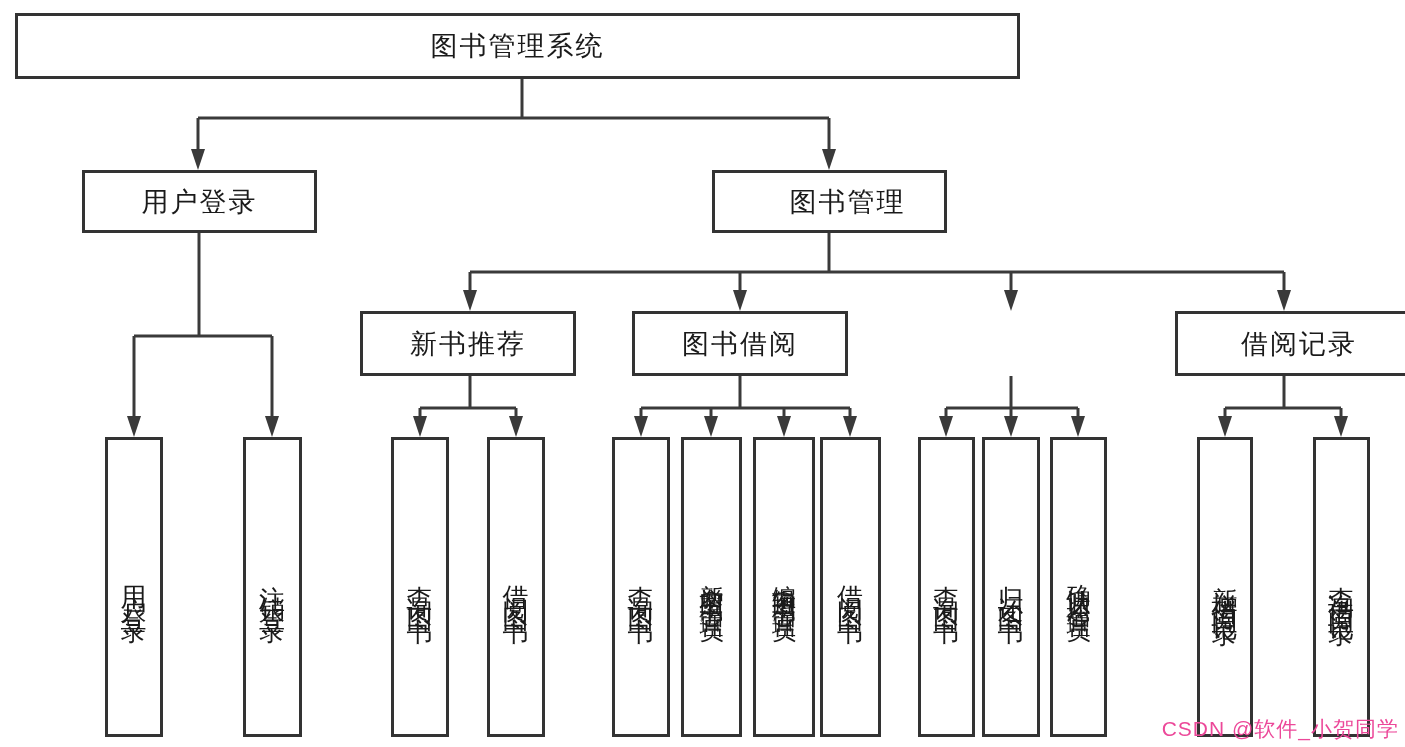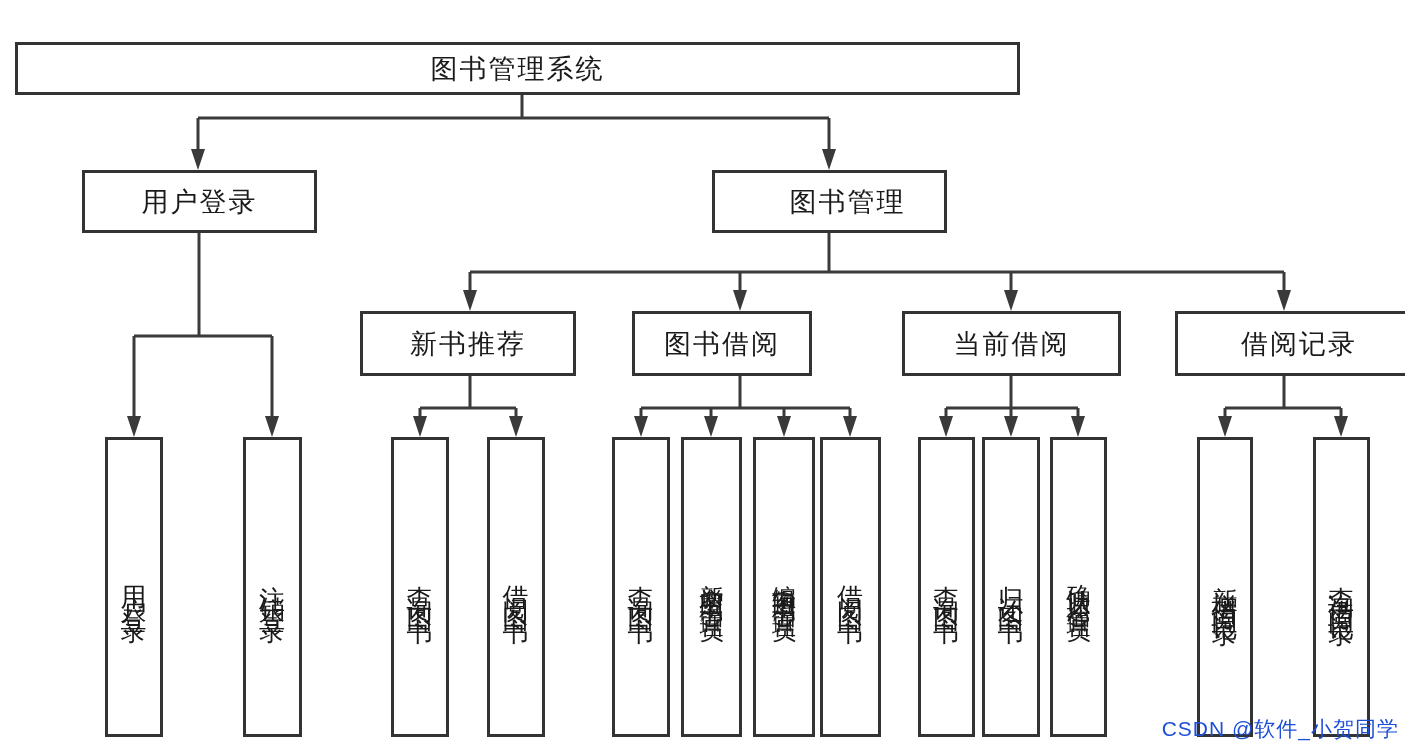--- a/index.html
+++ b/index.html
@@ -34,21 +34,21 @@
     font-size:26px;
     letter-spacing:11px;
     line-height:1;
     white-space:nowrap;
   }
   .vbox.vtight{font-size:24px;letter-spacing:5px;}
   #watermark{
     position:absolute;
     right:6px;bottom:4px;
     font-size:21px;
-    color:#1d4ed8;
+    color:#ec4899;
     letter-spacing:1px;
     white-space:nowrap;
   }
 </style>
 </head>
 <body>
 
 <div id="stage">
 
   <svg id="wires" viewBox="0 0 1405 747" xmlns="http://www.w3.org/2000/svg">
@@ -114,28 +114,27 @@
       <polygon points="777,416 791,416 784,437"></polygon>
       <polygon points="843,416 857,416 850,437"></polygon>
       <polygon points="939,416 953,416 946,437"></polygon>
       <polygon points="1004,416 1018,416 1011,437"></polygon>
       <polygon points="1071,416 1085,416 1078,437"></polygon>
       <polygon points="1218,416 1232,416 1225,437"></polygon>
       <polygon points="1334,416 1348,416 1341,437"></polygon>
     </g>
   </svg>
 
-  <div class="hbox" style="left:15px;top:13px;width:1005px;height:53px;margin-top:29px;">图书管理系统</div>
+  <div class="hbox" style="left:15px;top:13px;width:1005px;height:66px;">图书管理系统</div>
 
   <div class="hbox" style="left:82px;top:170px;width:235px;height:63px;">用户登录</div>
   <div class="hbox" style="left:712px;top:170px;width:235px;height:63px;padding-left:36px;">图书管理</div>
 
   <div class="hbox" style="left:360px;top:311px;width:216px;height:65px;">新书推荐</div>
-  <div class="hbox" style="left:632px;top:311px;width:180px;height:65px;">图书借阅</div>
-  <div class="hbox" style="left:902px;top:311px;width:219px;height:65px;">当前借阅</div>
+  <div class="hbox" style="left:632px;top:311px;width:216px;height:65px;">图书借阅</div>
   <div class="hbox" style="left:1175px;top:311px;width:248px;height:65px;">借阅记录</div>
 
   <div class="vbox" style="left:105px;width:58px;">用户登录</div>
   <div class="vbox" style="left:243px;width:59px;">注销登录</div>
 
   <div class="vbox" style="left:391px;width:58px;">查询图书</div>
   <div class="vbox" style="left:487px;width:58px;">借阅图书</div>
 
   <div class="vbox" style="left:612px;width:58px;">查询图书</div>
   <div class="vbox vtight" style="left:681px;width:61px;">新增图书（管理员）</div>

